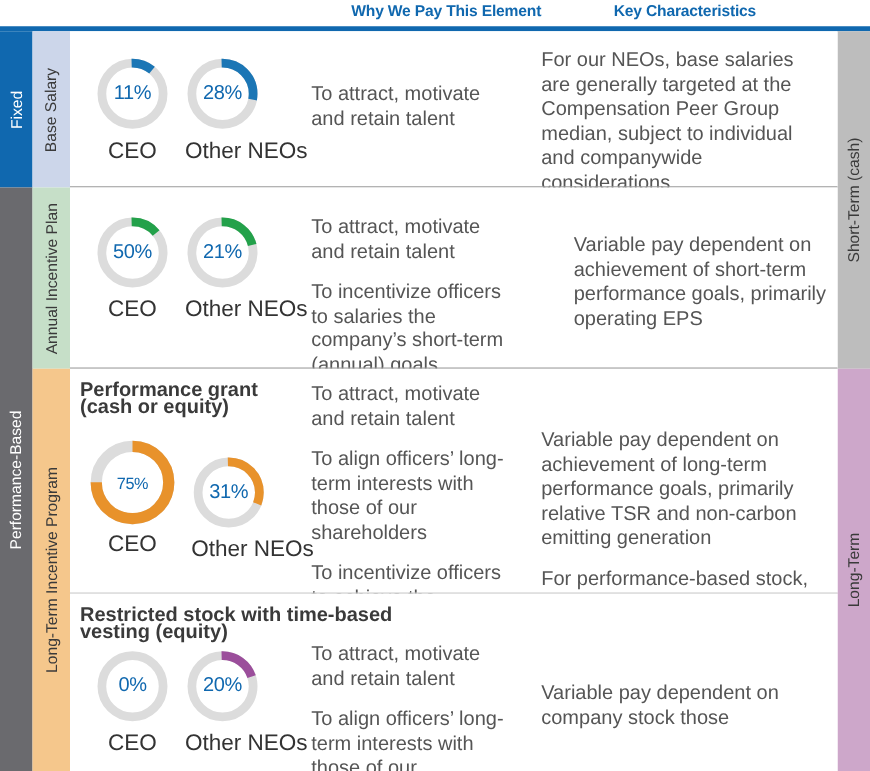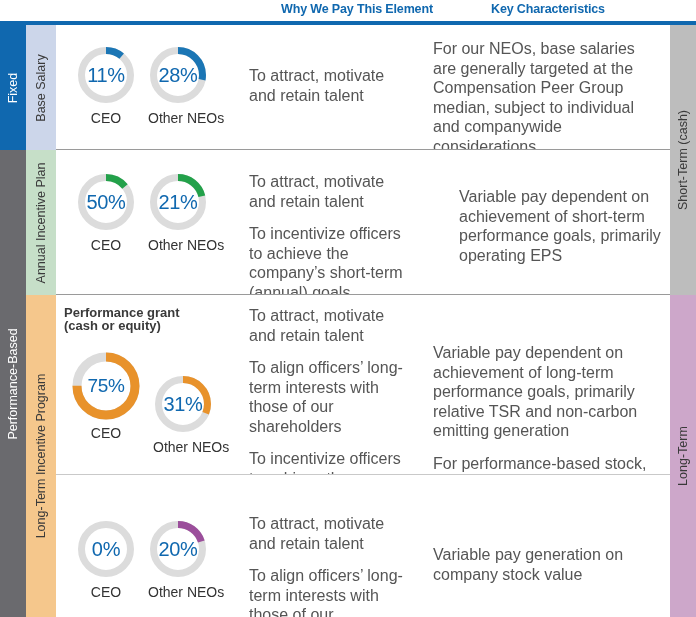--- a/index.html
+++ b/index.html
@@ -63,36 +63,36 @@
   .rs-short{background:#BDBDBD;}
   .rs-long{background:#CDA7CA;}
 
   
   .row{position:absolute;left:56px;right:26px;background:#ffffff;}
   .row-sep{position:absolute;left:56px;right:26px;height:1px;background:#9a9a9a;}
   .row-sep-thin{position:absolute;left:56px;right:26px;height:1px;background:#c9c9c9;}
 
   .subhead{
     position:absolute;left:8px;
-    font-size:13px;font-weight:bold;color:#3a3a3a;
+    font-size:16px;font-weight:bold;color:#3a3a3a;
     line-height:13px;white-space:pre-line;
   }
 
   
   .donuts{position:absolute;left:8px;}
   .donut-wrap{position:absolute;text-align:center;}
   .donut{position:relative;}
   .donut svg{display:block;}
   .donut .val{
     position:absolute;left:0;top:0;width:100%;height:100%;
     display:flex;align-items:center;justify-content:center;
-    font-size:20px;color:#1068AF;letter-spacing:-0.3px;
+    font-size:16px;color:#1068AF;letter-spacing:-0.3px;
   }
   .donut-lbl{
-    font-size:14px;color:#333333;margin-top:5px;white-space:nowrap;
+    font-size:18px;color:#333333;margin-top:5px;white-space:nowrap;
   }
 
   
   .col-why{position:absolute;left:193px;width:160px;}
   .col-key{position:absolute;left:377px;width:220px;}
   .para{
     font-size:16px;line-height:19.5px;color:#555555;
     margin:0 0 13px 0;
   }
   .para:last-child{margin-bottom:0;}
@@ -207,47 +207,47 @@
             </svg>
             <div class="val">21%</div>
           </div>
           <div class="donut-lbl">Other NEOs</div>
         </div>
 
       </div>
 
       <div class="col-why" style="top:22px;">
         <p class="para">To attract, motivate and retain talent</p>
-        <p class="para">To incentivize officers to achieve the company’s short-term (annual) goals</p>
+        <p class="para">To incentivize officers to salaries the company’s short-term (annual) goals</p>
       </div>
 
       <div class="col-key" style="top:37px;margin-left:26px;">
         <p class="para">Variable pay dependent on achievement of short-term performance goals, primarily operating EPS</p>
       </div>
     </div>
     <div class="row-sep" style="top:269px;"></div>
 
     <div class="row" style="top:270px;height:179px;">
       <div class="subhead" style="top:11px;">Performance grant
 (cash or equity)</div>
 
       <div class="donuts" style="top:55px;">
 
         <div class="donut-wrap" style="left:1px;top:0px;">
           <div class="donut" style="width:82px;height:72px;">
             <svg width="82" height="72" viewBox="0 0 82 72">
               <circle cx="41" cy="36" r="29" fill="none" stroke="#DCDCDC" stroke-width="9"></circle>
               <circle cx="41" cy="36" r="29" fill="none" stroke="#E8922B" stroke-width="9" stroke-dasharray="136.66 45.55" stroke-dashoffset="0" transform="rotate(-90 41 36)"></circle>
             </svg>
-            <div class="val" style="font-size:19px;">75%</div>
+            <div class="val" style="font-size:13px;">75%</div>
           </div>
           <div class="donut-lbl" style="margin-top:3px;">CEO</div>
         </div>
 
-        <div class="donut-wrap" style="left:89px;top:24px;">
+        <div class="donut-wrap" style="left:89px;top:14px;">
           <div class="donut" style="width:60px;height:60px;">
             <svg width="60" height="60" viewBox="0 0 60 60">
               <circle cx="30" cy="30" r="24.5" fill="none" stroke="#DCDCDC" stroke-width="7"></circle>
               <circle cx="30" cy="30" r="24.5" fill="none" stroke="#E8922B" stroke-width="7" stroke-dasharray="47.72 105.24" stroke-dashoffset="0" transform="rotate(-90 30 30)"></circle>
             </svg>
             <div class="val">31%</div>
           </div>
           <div class="donut-lbl">Other NEOs</div>
         </div>
 
@@ -260,20 +260,22 @@
       </div>
 
       <div class="col-key" style="top:48px;">
         <p class="para">Variable pay dependent on achievement of long-term performance goals, primarily relative TSR and non-carbon emitting generation</p>
         <p class="para">For performance-based stock, dependent on company stock value</p>
       </div>
     </div>
     <div class="row-sep-thin" style="top:449px;"></div>
 
     <div class="row" style="top:450px;height:142px;">
+      <div class="subhead" style="top:11px;">Restricted stock with time-based
+vesting (equity)</div>
 
       <div class="donuts" style="top:44px;">
 
         <div class="donut-wrap" style="left:12px;top:0px;">
           <div class="donut" style="width:60px;height:60px;">
             <svg width="60" height="60" viewBox="0 0 60 60">
               <circle cx="30" cy="30" r="24.5" fill="none" stroke="#DCDCDC" stroke-width="7"></circle>
               <circle cx="30" cy="30" r="24.5" fill="none" stroke="#9B4E9B" stroke-width="7" stroke-dasharray="0 152.96" stroke-dashoffset="0" transform="rotate(-90 30 30)"></circle>
             </svg>
             <div class="val">0%</div>
@@ -293,18 +295,18 @@
         </div>
 
       </div>
 
       <div class="col-why" style="top:39px;">
         <p class="para">To attract, motivate and retain talent</p>
         <p class="para">To align officers’ long-term interests with those of our shareholders</p>
       </div>
 
       <div class="col-key" style="top:70px;">
-        <p class="para">Variable pay generation on company stock value</p>
+        <p class="para">Variable pay dependent on company stock those</p>
       </div>
     </div>
 
   </div>
 </div>
 
 </body></html>

